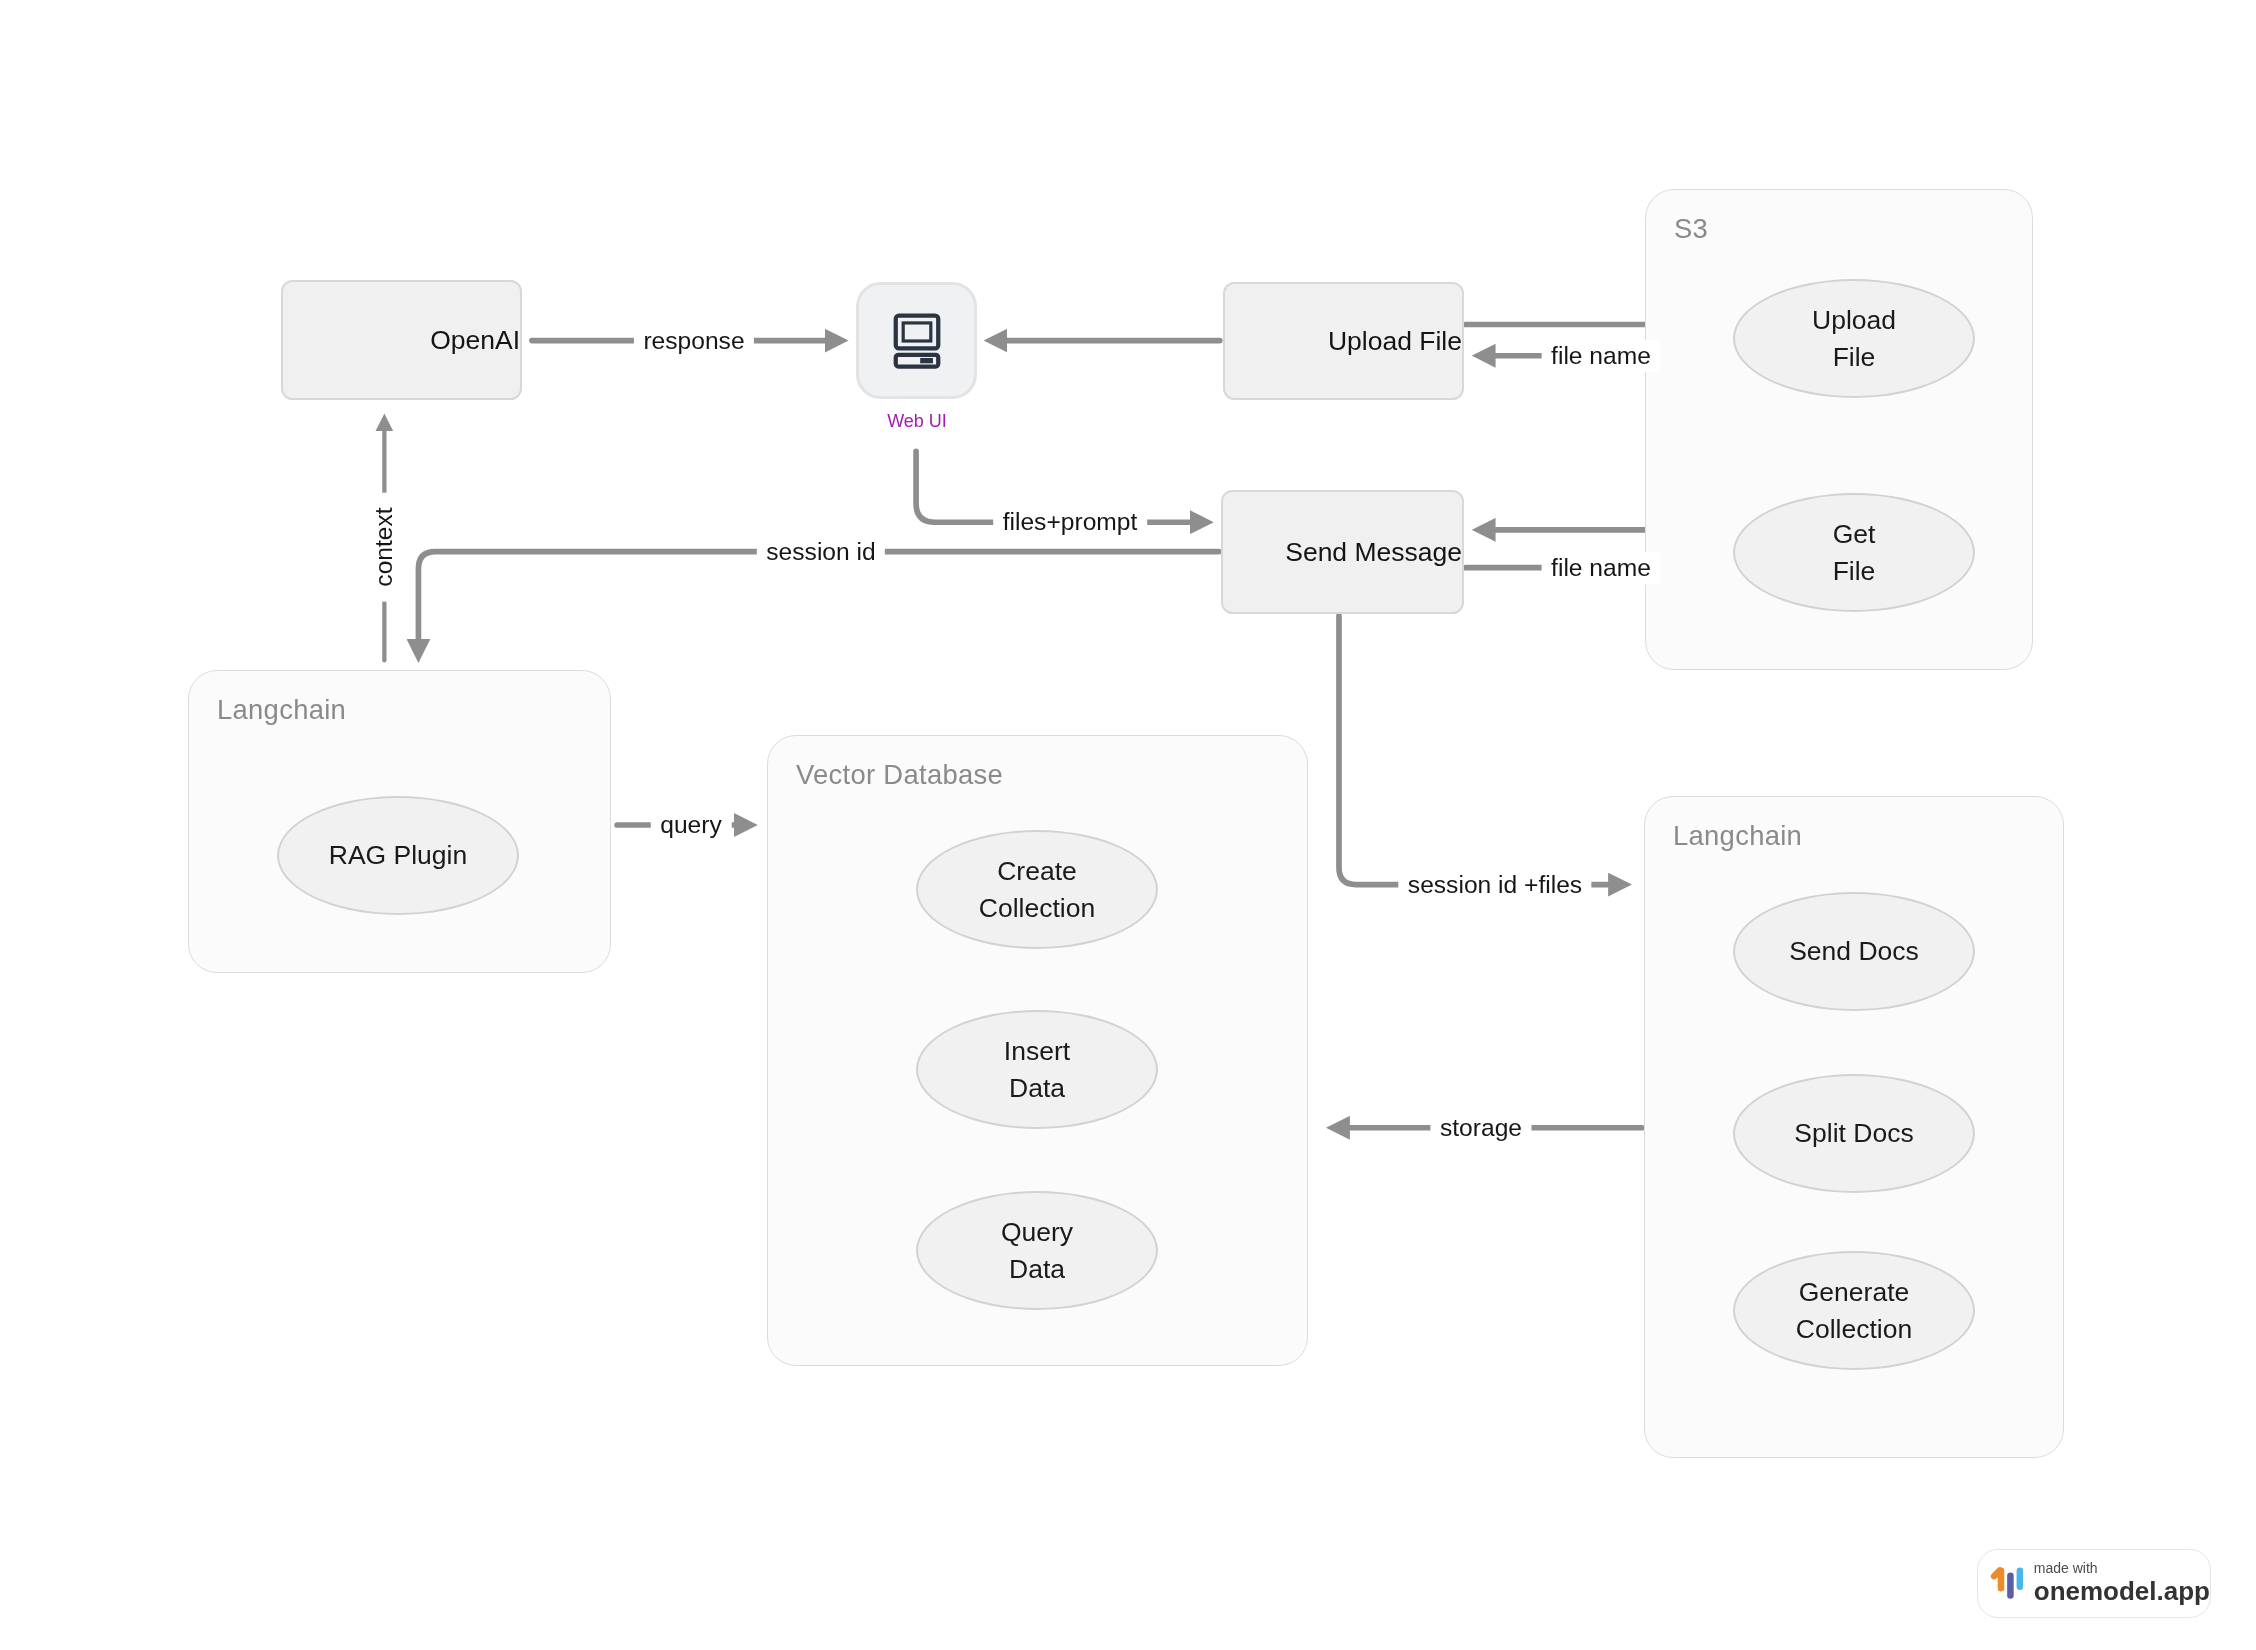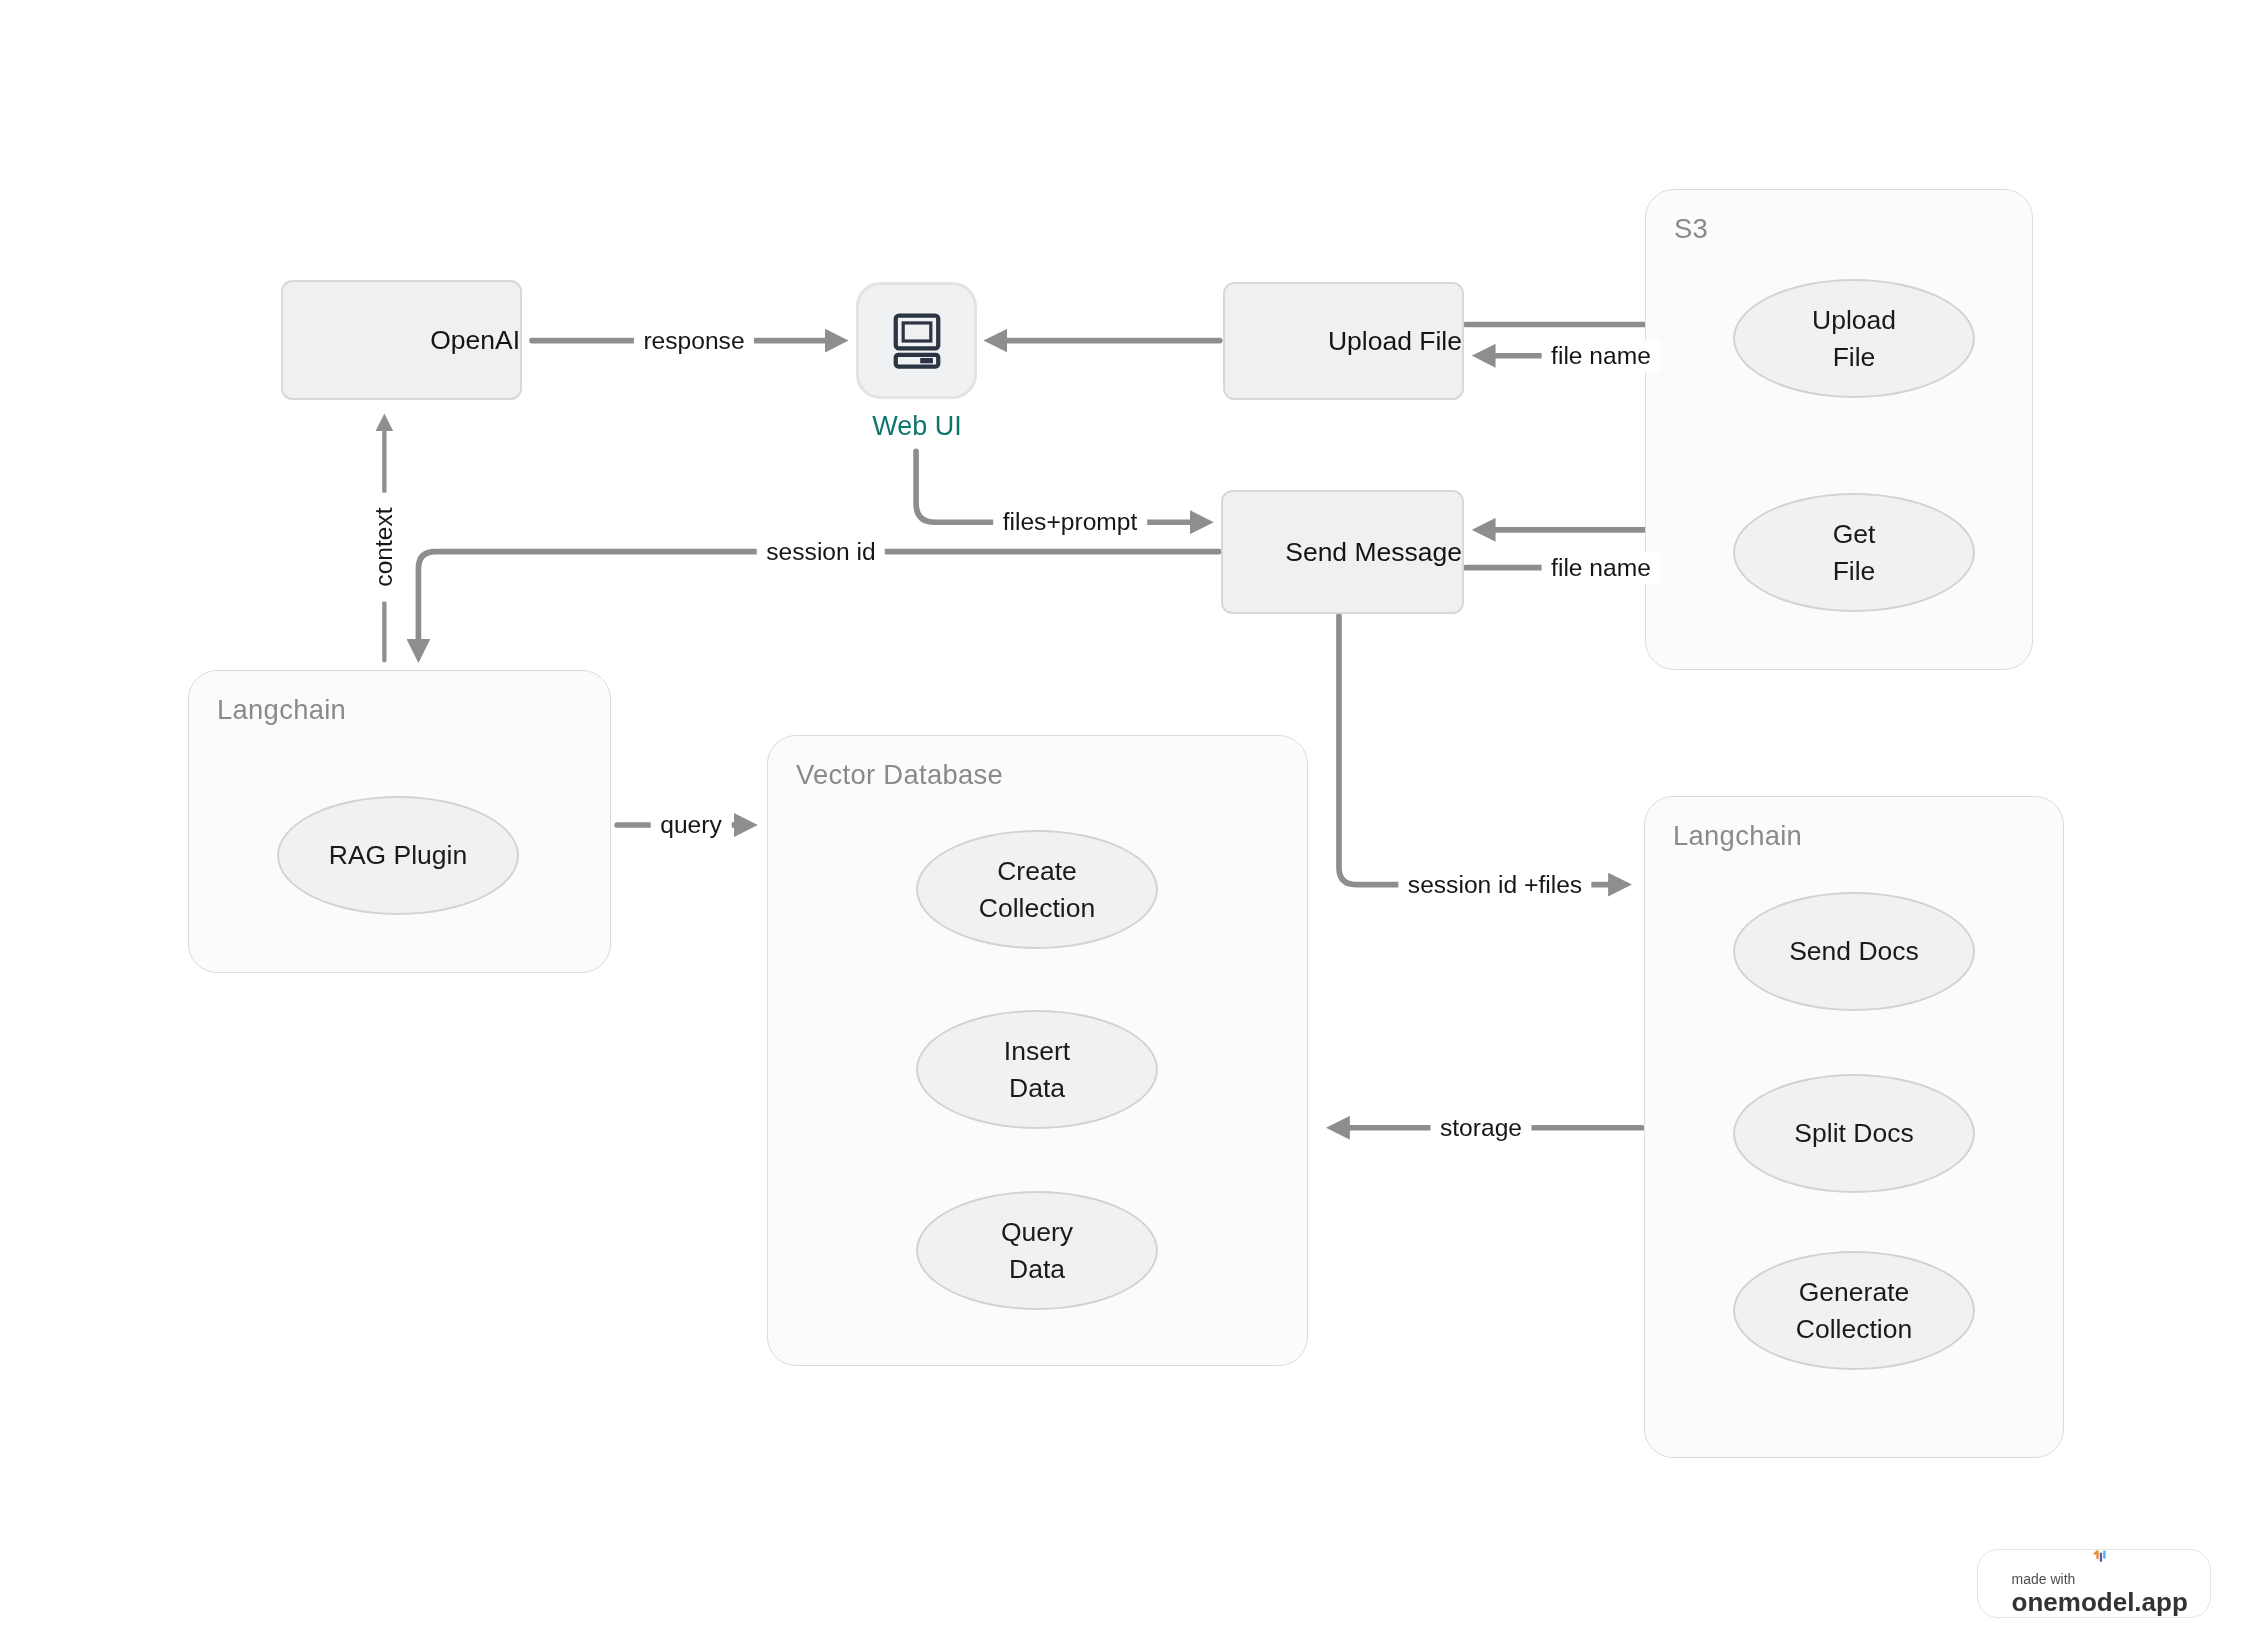--- a/index.html
+++ b/index.html
@@ -81,37 +81,36 @@
     border-radius:24.6px;
     box-sizing:border-box;
     display:flex;
     align-items:center;
     justify-content:center;
   }
   .webui-label{
     position:absolute;
     left:917px;top:411px;
     transform:translateX(-50%);
-    font-size:27px;
-    color:#0f766e;
+    font-size:18px;
+    color:#a21caf;
     white-space:nowrap;
   }
   .badge{
     position:absolute;
     left:1977px;top:1549px;
     width:234px;height:69px;
     background:#ffffff;
     border:1.9px solid #e5e5e5;
     border-radius:21px;
     box-sizing:border-box;
     display:flex;
     align-items:center;
     gap:9.5px;
     padding-left:11.4px;
-    flex-direction:column;
   }
   .badge-text{display:flex;flex-direction:column;line-height:1.12;}
   .badge-made{font-size:14px;color:#4d4d4d;}
   .badge-brand{font-size:26px;font-weight:700;color:#333333;}
 </style>
 </head>
 <body>
 
 <div id="canvas">
 

